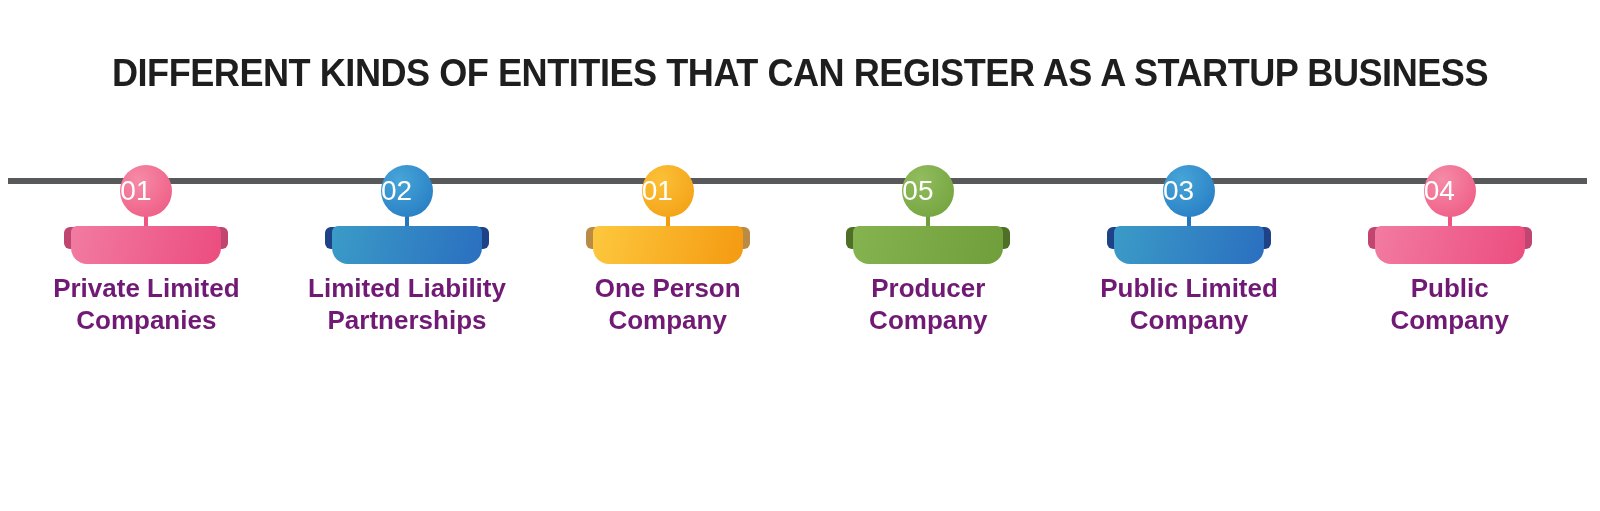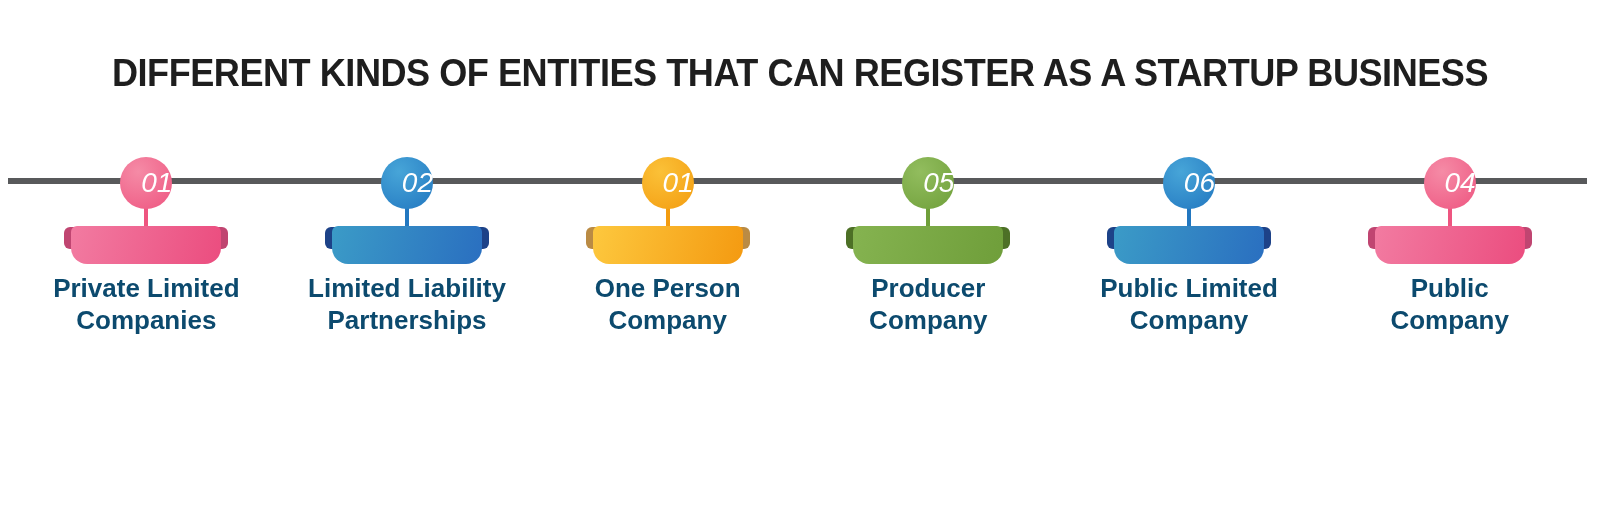--- a/index.html
+++ b/index.html
@@ -24,27 +24,26 @@
     z-index:0;
   }
   .items {
     position:absolute; top:0; left:16px;
     width:1564px; height:511px;
     display:flex;
     z-index:1;
   }
   .item { position:relative; flex:1; }
   .circle {
-    position:absolute; top:157px; left:50%;
+    position:absolute; top:165px; left:50%;
     transform:translateX(-50%);
     width:52px; height:52px; border-radius:50%;
     background:radial-gradient(circle at 35% 28%, var(--ca), var(--cb));
-    display:flex; align-items:center; justify-content:flex-end;
+    display:flex; align-items:center; justify-content:flex-start;
     z-index:3;
-    font-style:italic;
   }
   .num { color:#ffffff; font-size:28px; line-height:1; font-weight:400; }
   .connector {
     position:absolute; top:204px; left:50%;
     transform:translateX(-50%);
     width:4px; height:28px;
     background:var(--cb);
     border-radius:2px;
     z-index:1;
   }
@@ -64,21 +63,21 @@
   .banner-body {
     position:absolute; inset:0;
     border-radius:6px 6px 16px 16px;
     background:linear-gradient(104deg, var(--ba), var(--bb));
   }
   .label {
     position:absolute; top:272px; left:-12px;
     width:calc(100% + 24px);
     text-align:center;
     font-size:26px; font-weight:700; line-height:32px;
-    color:#0c4a6e;
+    color:#701a75;
     white-space:pre-line;
   }
 </style>
 </head>
 <body>
 
 <div class="stage">
   <h1 class="title">DIFFERENT KINDS OF ENTITIES THAT CAN REGISTER AS A STARTUP BUSINESS</h1>
   <div class="timeline-line" style="background: rgb(88, 89, 91);"></div>
   <div class="items">
@@ -135,21 +134,21 @@
         <span class="tab tab-l"></span>
         <span class="tab tab-r"></span>
         <span class="banner-body"></span>
       </div>
       <div class="label">Producer
 Company</div>
     </div>
 
     <div class="item" style="--ca: #47a5d8; --cb: #2277c0; --ba: #3b9bc7; --bb: #2a6fc0; --ct: #1d4288;">
       <div class="circle">
-        <span class="num">06</span>
+        <span class="num">03</span>
       </div>
       <div class="connector"></div>
       <div class="banner">
         <span class="tab tab-l"></span>
         <span class="tab tab-r"></span>
         <span class="banner-body"></span>
       </div>
       <div class="label">Public Limited
 Company</div>
     </div>

